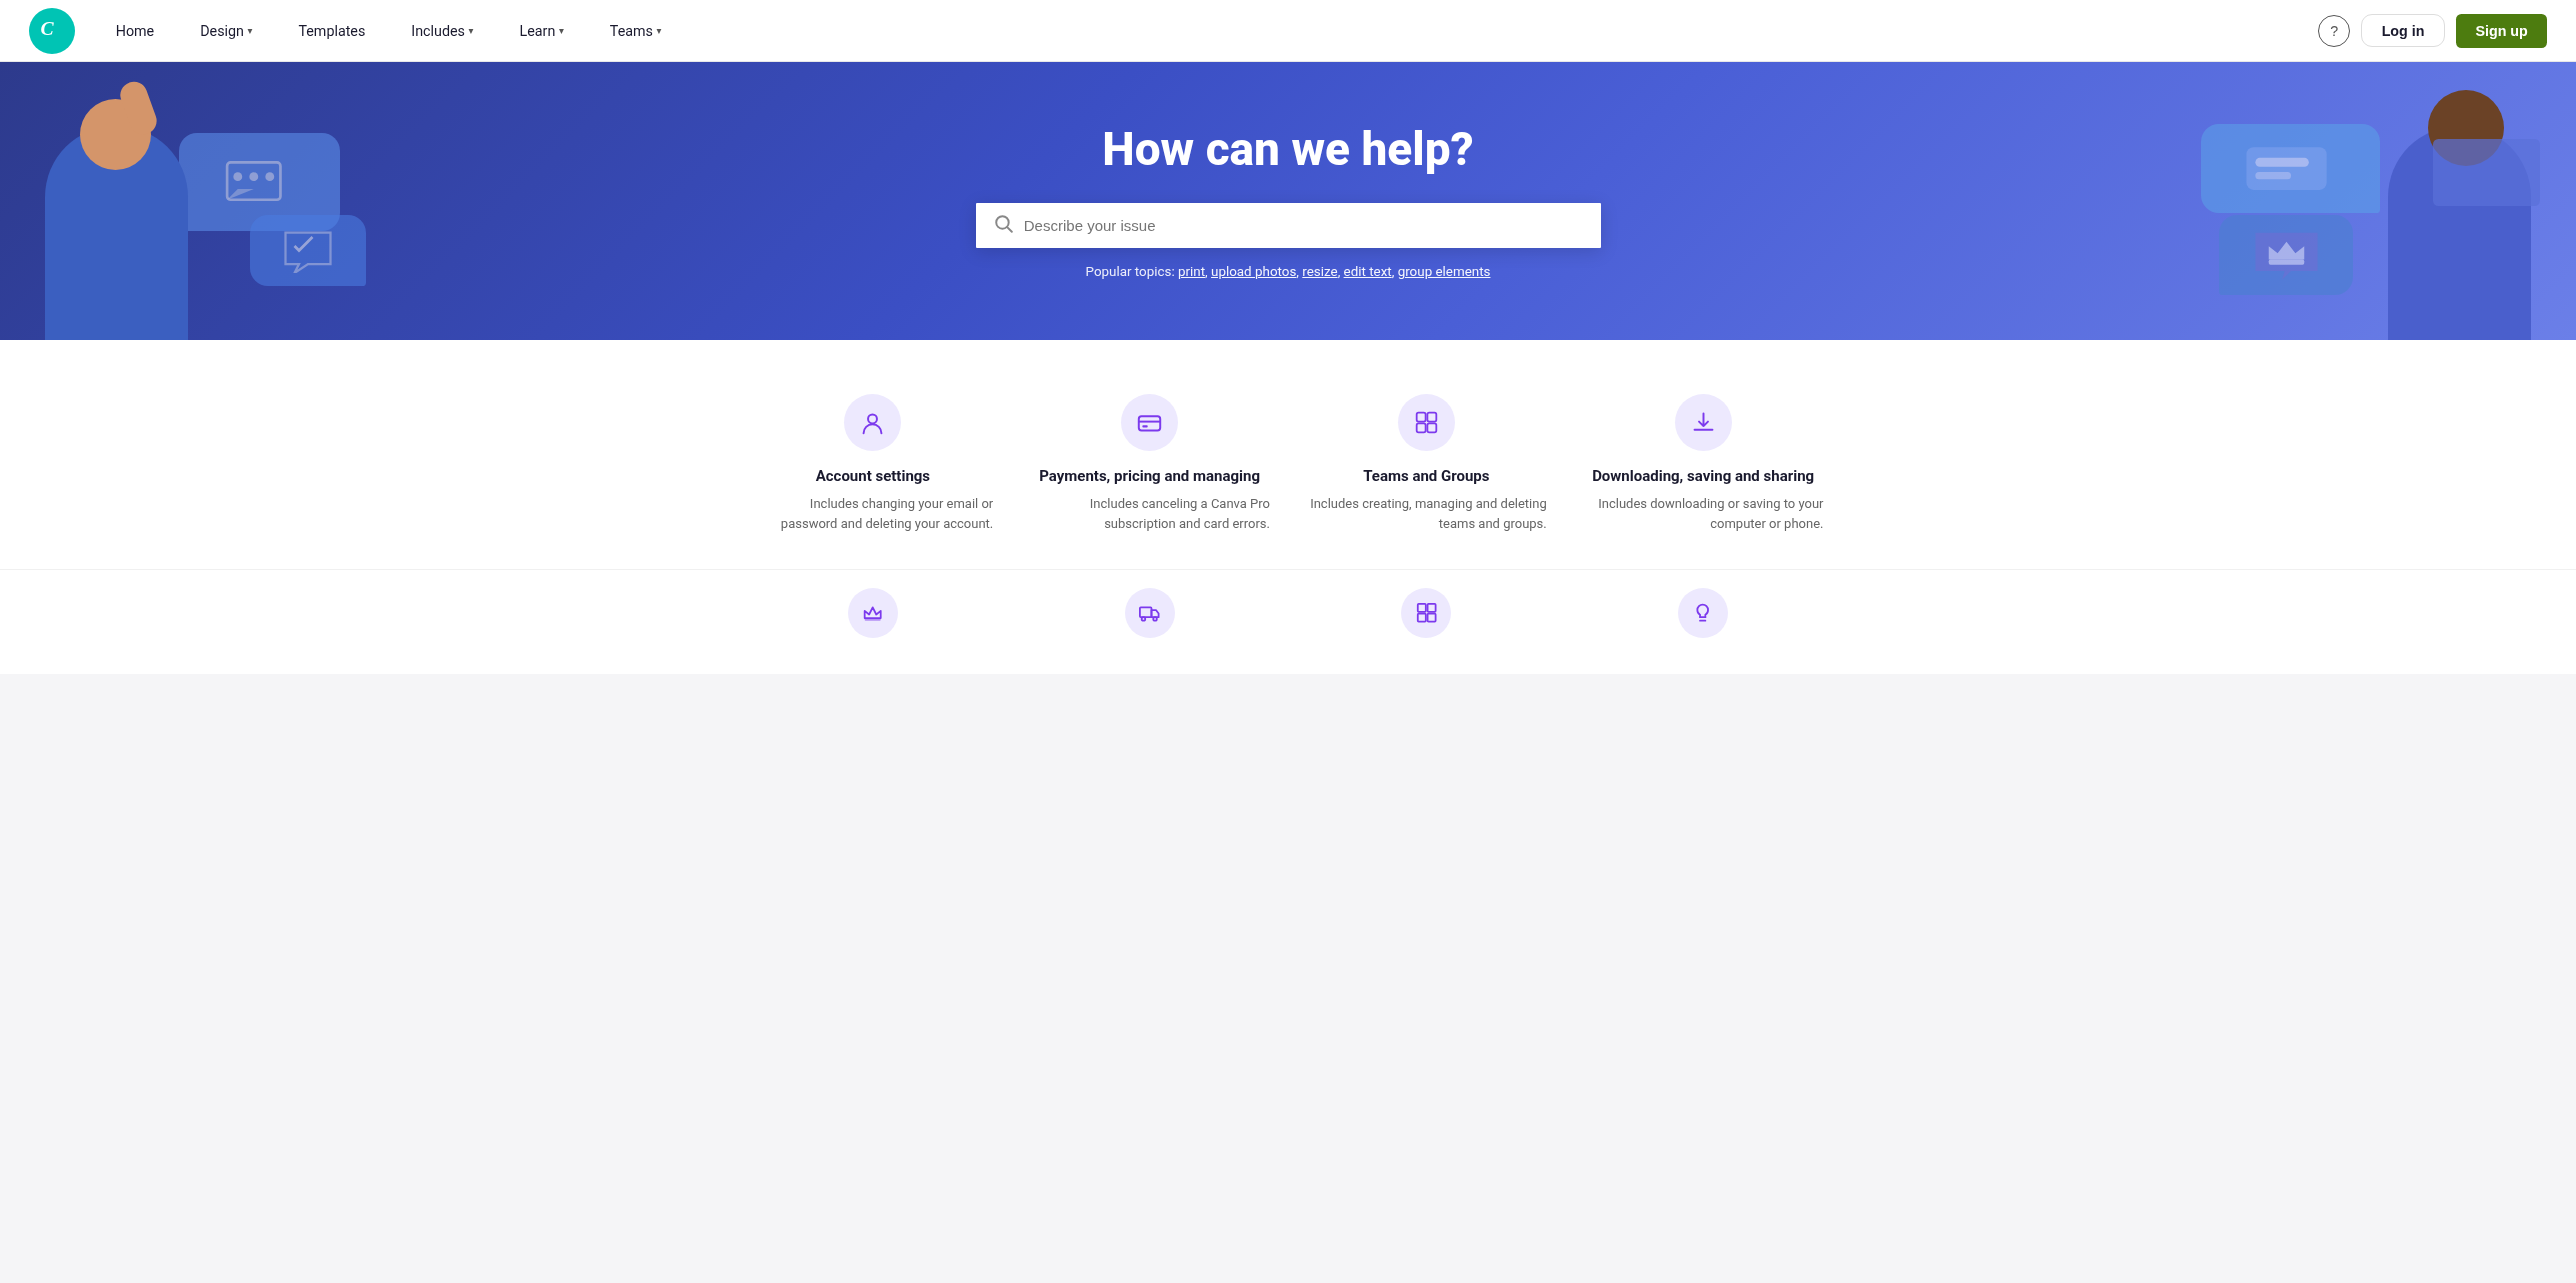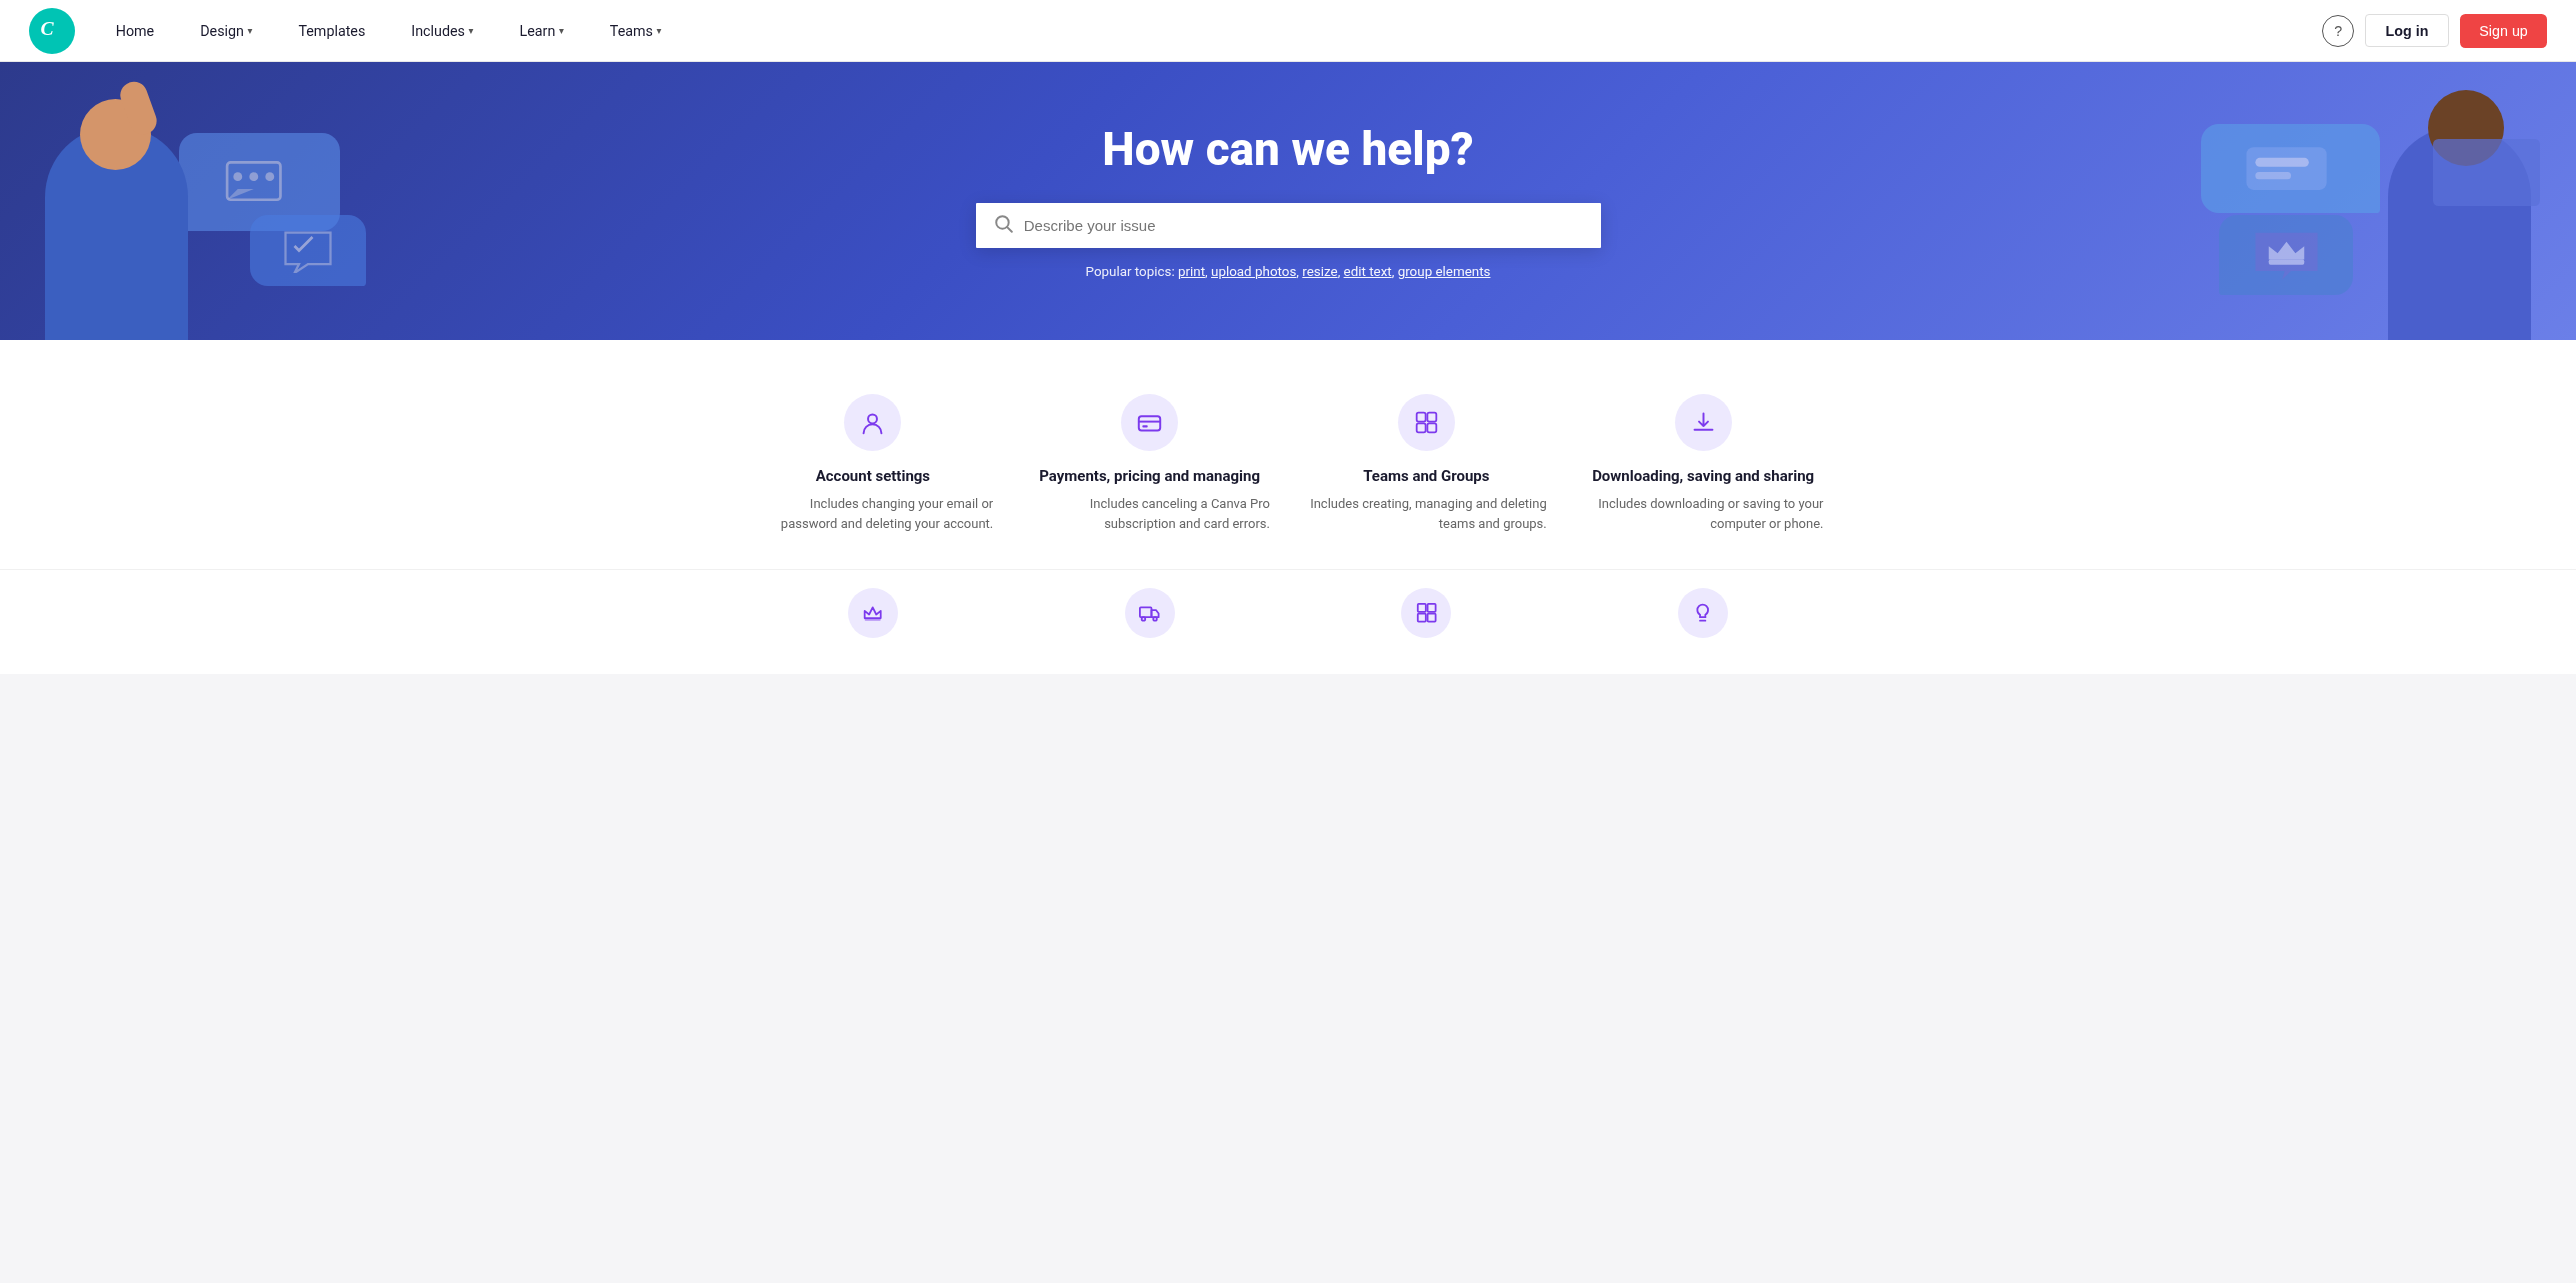--- a/index.html
+++ b/index.html
@@ -63,33 +63,33 @@
       color: #555;
       cursor: pointer;
       background: transparent;
     }
     .login-btn {
       padding: 7.1px 19.6px;
       font-size: 14.3px;
       color: #1a1a2e;
       background: transparent;
       border: 1.8px solid #ddd;
-      border-radius: 4px;
+      border-radius: 11px;
       cursor: pointer;
       font-weight: 600;
     }
     .signup-btn {
       padding: 9px 19.6px;
       font-size: 14.3px;
       color: #fff;
-      background: #ef4444;
+      background: #4d7c0f;
       border: none;
       border-radius: 5.4px;
       cursor: pointer;
-      font-weight: 400;
+      font-weight: 700;
     }
 
     
     .hero {
       background: #2d3a8c;
       position: relative;
       overflow: hidden;
       height: 278px;
       display: flex;
       align-items: center;

